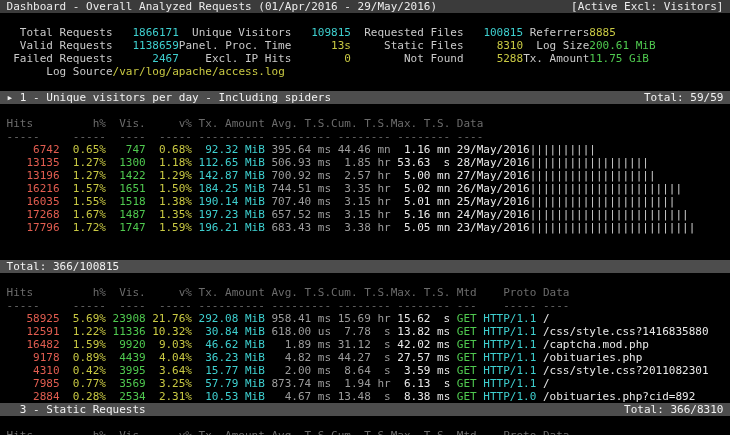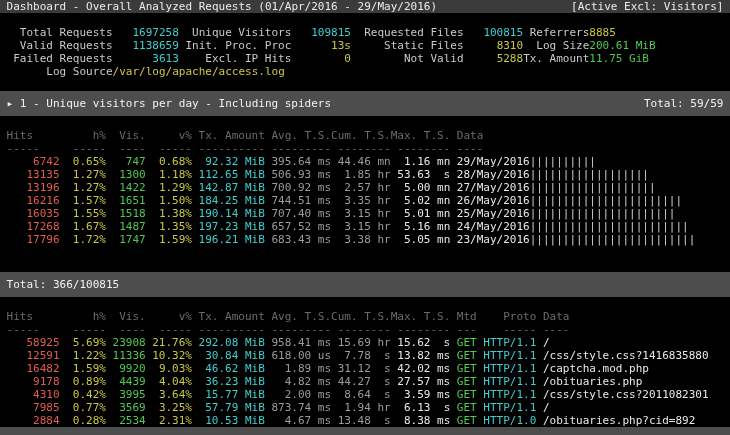--- a/index.html
+++ b/index.html
@@ -17,43 +17,43 @@
   .c-tx{width:11ch}.c-avg{width:10ch}.c-cum{width:9ch}.c-max{width:9ch}
   .c-mtd{width:4ch}.c-proto{width:9ch}
   .c-data{text-align:right;padding-left:1ch;}
   .bars{white-space:pre;color:#d0d0d0;}
   
   .scell{display:inline-block;white-space:pre;text-align:right;vertical-align:top;}
   .sl1{width:16ch}.sv1{width:10ch}.sl2{width:17ch}.sv2{width:9ch}
   .sl3{width:17ch}.sv3{width:9ch}.sl4{width:10ch}
   
   .topbar{background:#3b3b3b;color:#ececec;display:flex;justify-content:space-between;padding:0 1ch;}
-  .phead{background:#4d4d4d;color:#f2f2f2;display:flex;justify-content:space-between;padding:6px 1ch;}
+  .phead{background:#4d4d4d;color:#f2f2f2;display:flex;justify-content:space-between;padding:0 1ch;}
   .ph-left{white-space:pre;}
   .ph-arrow{display:inline-block;width:2ch;white-space:pre;}
   
   .fg-red{color:#e25d50}
   .fg-yel{color:#c9c943}
   .fg-grn{color:#4fc94f}
   .fg-cyn{color:#3ecfcf}
   .fg-gry{color:#9c9c9c}
   .fg-wht{color:#e9e9e9}
   .fg-hdr{color:#6b6b6b}
   .lbl{color:#cacaca}
 </style>
 </head>
 <body>
 
 <div class="line topbar"><span>Dashboard - Overall Analyzed Requests (01/Apr/2016 - 29/May/2016)</span><span>[Active Excl: Visitors]</span></div>
 
 <div class="line"></div>
 
-<div class="line padline"><span class="scell sl1 lbl">Total Requests</span><span class="scell sv1 fg-cyn">1697258</span><span class="scell sl2 lbl">Unique Visitors</span><span class="scell sv2 fg-cyn">109815</span><span class="scell sl3 lbl">Requested Files</span><span class="scell sv3 fg-cyn">100815</span><span class="scell sl4 lbl">Referrers</span><span class="scell fg-yel">8885</span></div>
-<div class="line padline"><span class="scell sl1 lbl">Valid Requests</span><span class="scell sv1 fg-cyn">1138659</span><span class="scell sl2 lbl">Init. Proc. Proc</span><span class="scell sv2 fg-yel">13s</span><span class="scell sl3 lbl">Static Files</span><span class="scell sv3 fg-yel">8310</span><span class="scell sl4 lbl">Log Size</span><span class="scell fg-grn">200.61 MiB</span></div>
-<div class="line padline"><span class="scell sl1 lbl">Failed Requests</span><span class="scell sv1 fg-cyn">3613</span><span class="scell sl2 lbl">Excl. IP Hits</span><span class="scell sv2 fg-yel">0</span><span class="scell sl3 lbl">Not Valid</span><span class="scell sv3 fg-yel">5288</span><span class="scell sl4 lbl">Tx. Amount</span><span class="scell fg-grn">11.75 GiB</span></div>
+<div class="line padline"><span class="scell sl1 lbl">Total Requests</span><span class="scell sv1 fg-cyn">1866171</span><span class="scell sl2 lbl">Unique Visitors</span><span class="scell sv2 fg-cyn">109815</span><span class="scell sl3 lbl">Requested Files</span><span class="scell sv3 fg-cyn">100815</span><span class="scell sl4 lbl">Referrers</span><span class="scell fg-yel">8885</span></div>
+<div class="line padline"><span class="scell sl1 lbl">Valid Requests</span><span class="scell sv1 fg-cyn">1138659</span><span class="scell sl2 lbl">Panel. Proc. Time</span><span class="scell sv2 fg-yel">13s</span><span class="scell sl3 lbl">Static Files</span><span class="scell sv3 fg-yel">8310</span><span class="scell sl4 lbl">Log Size</span><span class="scell fg-grn">200.61 MiB</span></div>
+<div class="line padline"><span class="scell sl1 lbl">Failed Requests</span><span class="scell sv1 fg-cyn">2467</span><span class="scell sl2 lbl">Excl. IP Hits</span><span class="scell sv2 fg-yel">0</span><span class="scell sl3 lbl">Not Found</span><span class="scell sv3 fg-yel">5288</span><span class="scell sl4 lbl">Tx. Amount</span><span class="scell fg-grn">11.75 GiB</span></div>
 <div class="line padline"><span class="scell sl1 lbl">Log Source</span><span class="scell fg-yel">/var/log/apache/access.log</span></div>
 
 <div class="line"></div>
 
 <div class="line phead"><span class="ph-left"><span class="ph-arrow">▸</span><span>1 - Unique visitors per day - Including spiders</span></span><span>Total: 59/59</span></div>
 
 <div class="line"></div>
 
 <div class="line padline fg-hdr"><span class="cell c-hits left">Hits</span><span class="cell c-hpct">h%</span><span class="cell c-vis">Vis.</span><span class="cell c-vpct">v%</span><span class="cell c-tx">Tx. Amount</span><span class="cell c-avg">Avg. T.S.</span><span class="cell c-cum">Cum. T.S.</span><span class="cell c-max">Max. T.S.</span><span class="cell c-data">Data</span></div>
 

